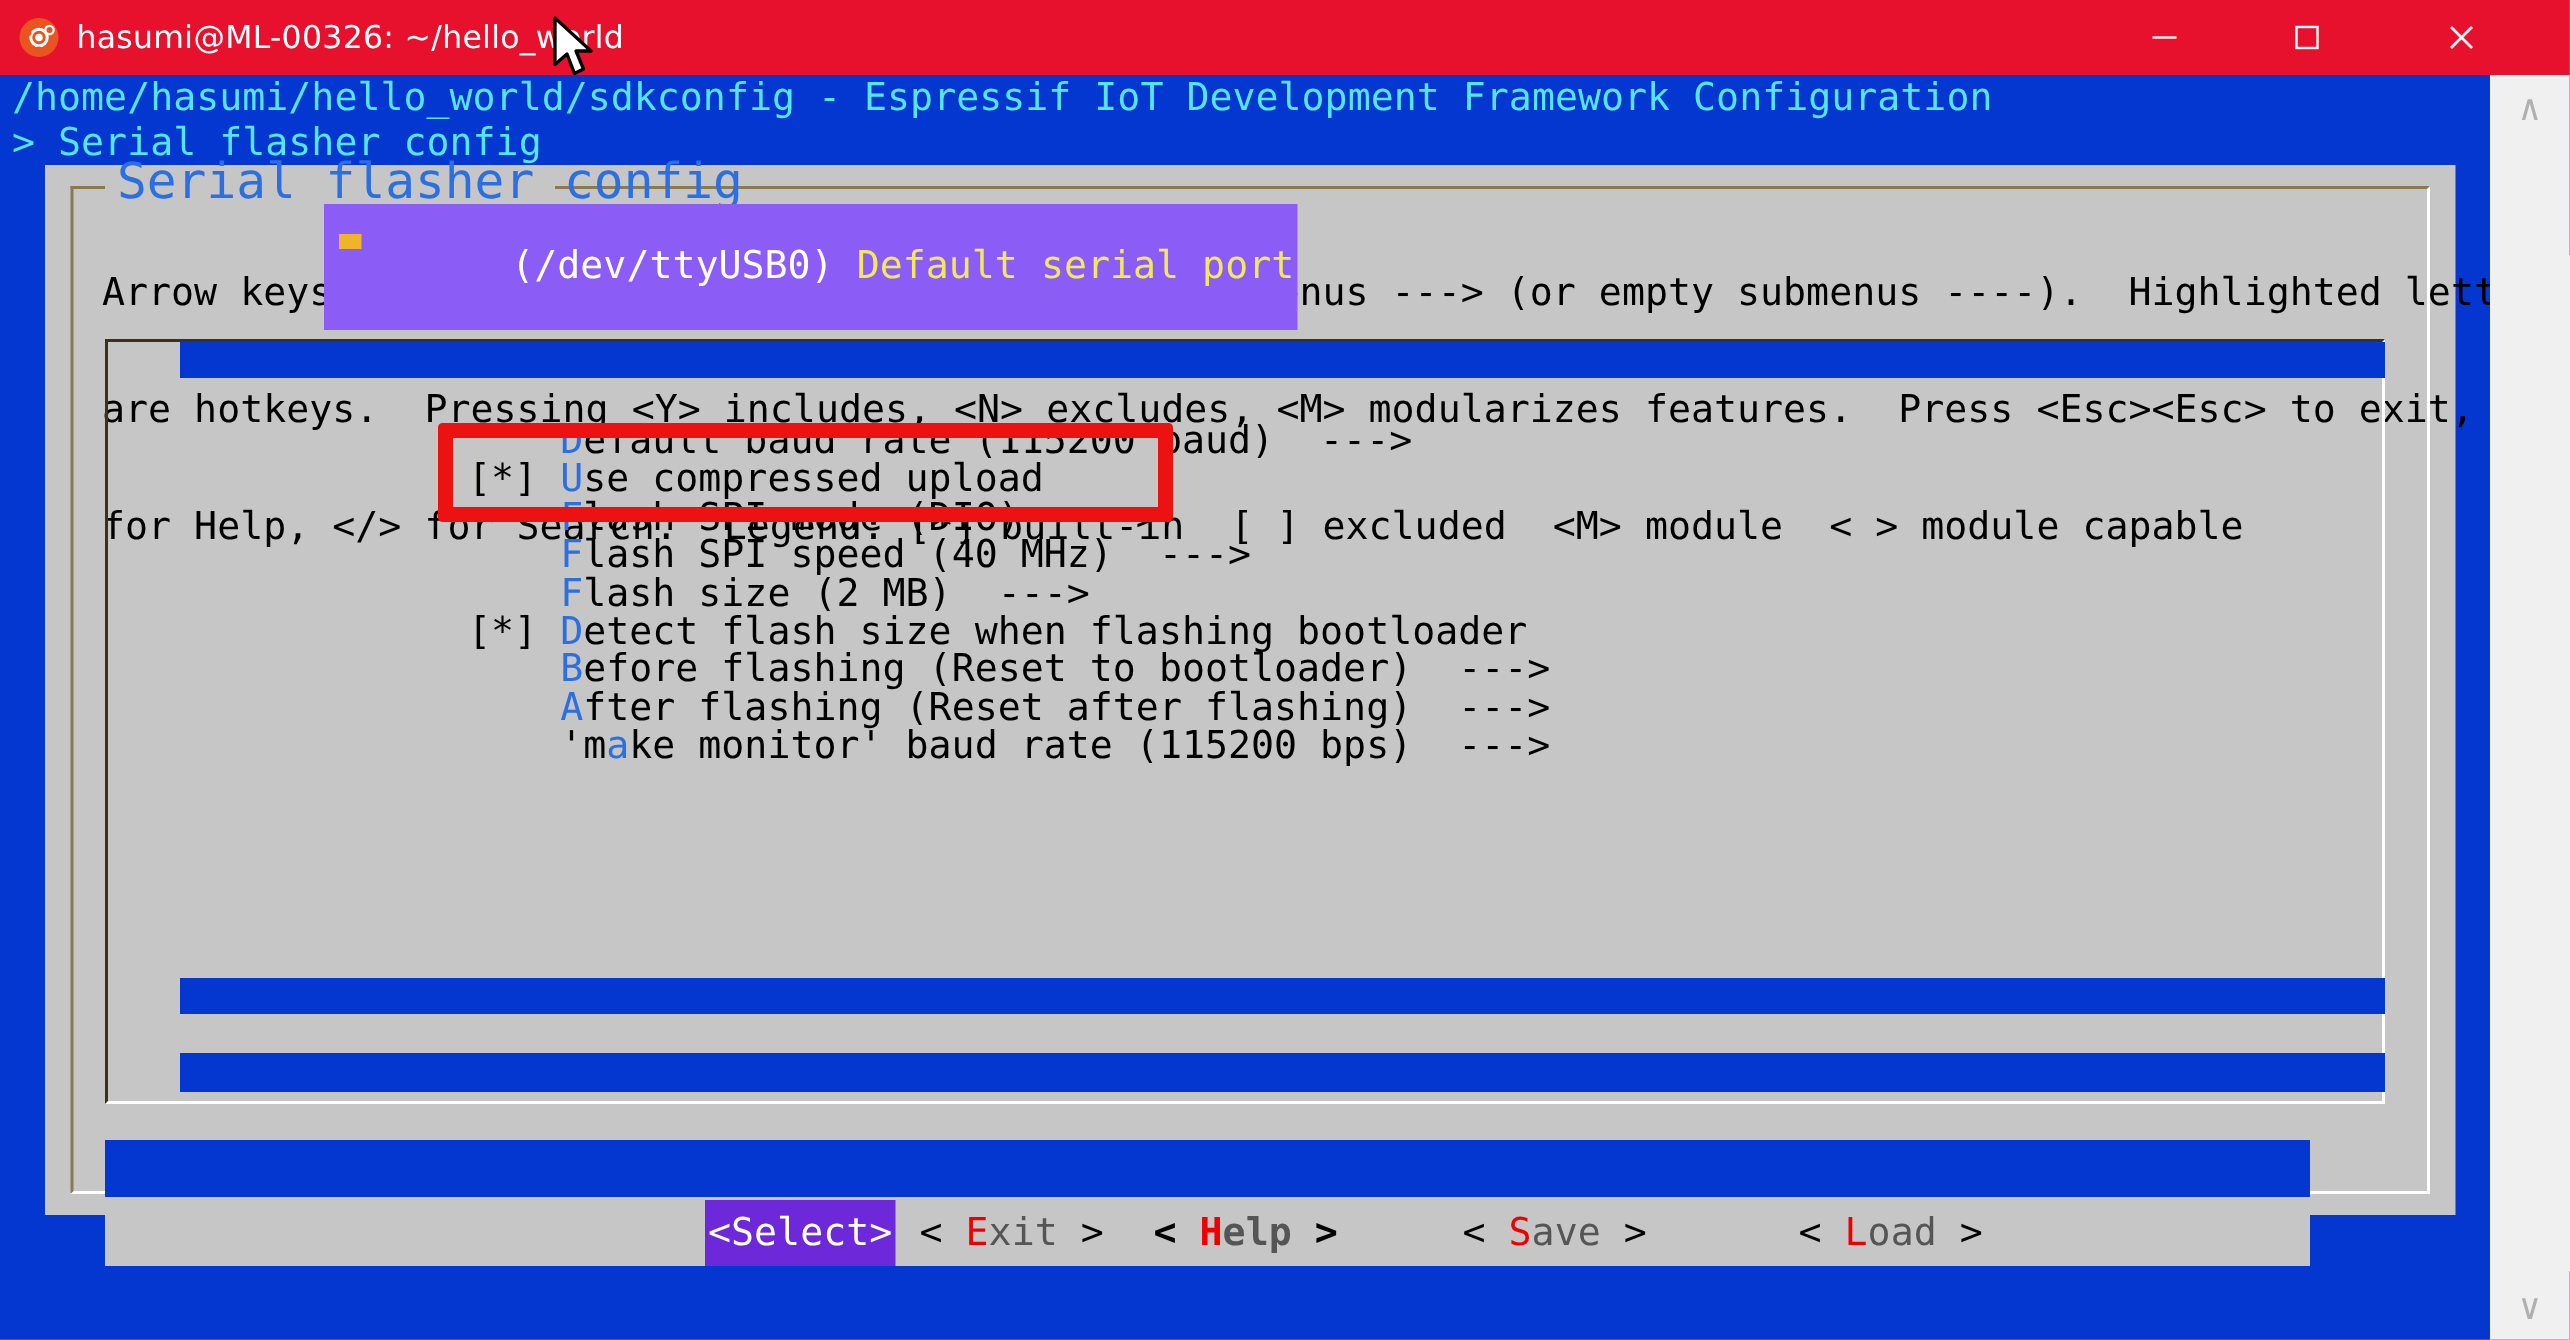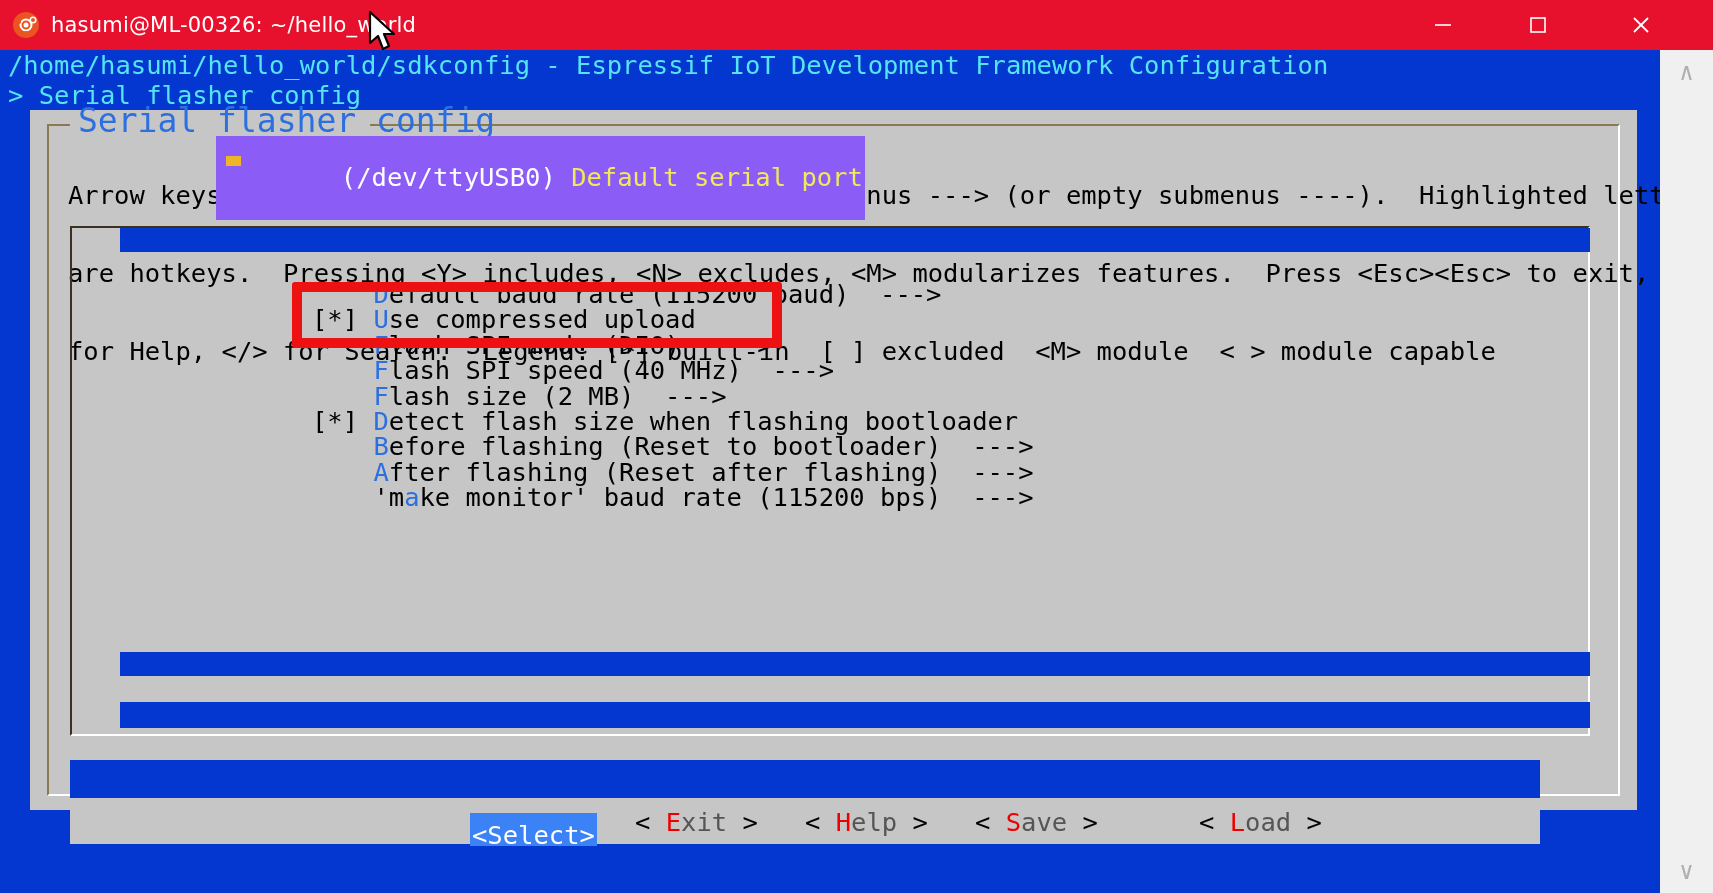--- a/index.html
+++ b/index.html
@@ -142,26 +142,26 @@
     position:absolute;left:40px;top:690px;width:1470px;height:44px;
     background:#c6c6c6;
     font-size:25.5px;line-height:44px;white-space:pre;
   }
   #btnbar-blue-bot{
     position:absolute;left:40px;top:736px;width:1470px;height:26px;background:#0437d0;
   }
   .btn{position:absolute;top:0;color:#555555;}
   .btn .br{color:#000000;}
   .btn .hk{color:#ee0000;}
-  .btn.sel{background:#3b82f6;color:#ffffff;padding:0 2px;margin-top:13px;}
+  .btn.sel{background:#6d28d9;color:#ffffff;padding:0 2px;}
   .btn.sel .br{color:#ffffff;}
   .btn.sel .hk{color:#ffffff;}
   #b-select{left:400px;}
-  #b-exit{left:565px;}
-  #b-help{left:735px;}
+  #b-exit{left:543px;}
+  #b-help{left:699px;font-weight:bold;}
   #b-save{left:905px;}
   #b-load{left:1129px;}
 
   
   #gutter{
     position:absolute;right:0;top:50px;width:53px;height:843px;
     background:#f0f0f0;
   }
   .chev{
     position:absolute;left:50%;transform:translateX(-50%);

